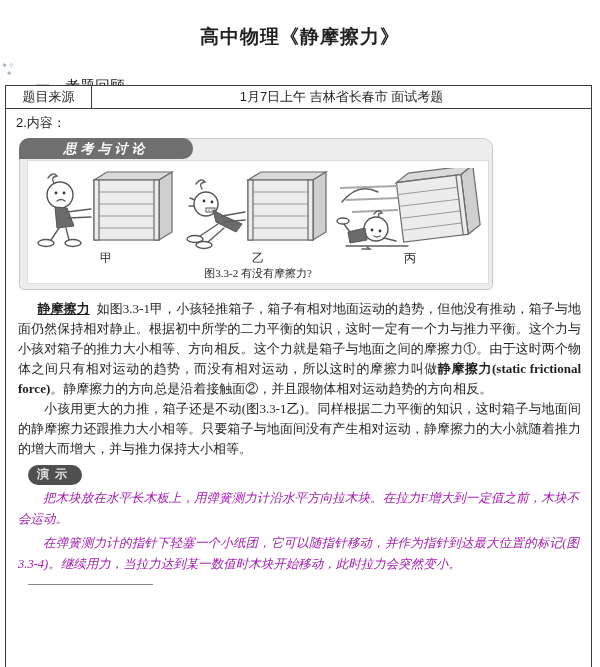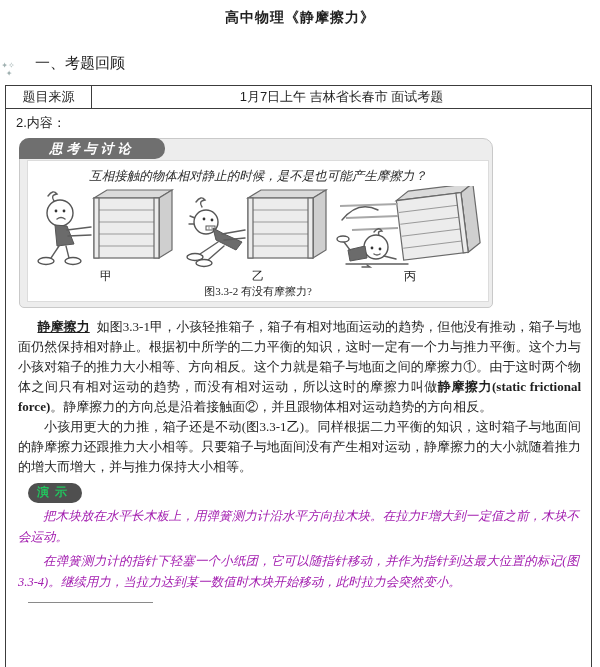--- a/index.html
+++ b/index.html
@@ -2,21 +2,21 @@
 <html><head>
 <meta charset="utf-8">
 <style>
   html,body{margin:0;padding:0;}
   body{
     width:600px;height:667px;background:#ffffff;color:#1f1f1f;
     font-family:"Liberation Serif","DejaVu Serif",serif;
     position:relative;overflow:hidden;
   }
   .doc-title{
-    text-align:center;padding-top:9px;font-size:14px;font-weight:bold;
+    text-align:center;padding-top:24px;font-size:19px;font-weight:bold;
     font-family:"Liberation Sans","DejaVu Sans",sans-serif;letter-spacing:1px;
   }
   .anchor-icon{
     position:absolute;left:0px;top:62px;width:16px;color:#9fb0b0;
     font-size:8px;line-height:8px;white-space:pre;text-align:center;
   }
   .section-heading{
     margin:27px 0 7px 35px;font-size:15px;font-weight:normal;
     font-family:"Liberation Sans","DejaVu Sans",sans-serif;
   }
@@ -43,21 +43,21 @@
     font-family:"Liberation Sans","DejaVu Sans",sans-serif;
   }
   
   .excerpt{
     position:relative;margin:5px 0 0 3px;width:462px;
     background:#ededed;border:1px solid #c9c9c9;
     border-radius:10px 10px 5px 5px;
     padding:21px 3px 5px 7px;
   }
   .badge{
-    position:absolute;left:-1px;top:-1px;width:146px;height:21px;
+    position:absolute;left:-1px;top:-1px;width:174px;height:21px;
     background:#6f6f6f;border-radius:10px 10px 10px 0;
     color:#fff;font-weight:bold;font-style:italic;font-size:13px;
     letter-spacing:4px;text-align:center;line-height:21px;
     font-family:"Liberation Sans","DejaVu Sans",sans-serif;
   }
   .excerpt-inner{background:#ffffff;border:1px solid #dcdcdc;padding:7px 4px 3px;}
   .question{
     text-align:center;font-size:12.5px;line-height:16px;font-style:italic;
     margin-bottom:2px;color:#2a2a2a;
   }
@@ -68,21 +68,21 @@
   .caption{text-align:center;font-size:11px;line-height:14px;margin-top:1px;}
   
   .para{
     margin:8px 4px 0 2px;font-size:13px;line-height:20px;text-align:justify;
   }
   .para.p1{text-indent:1.5em;margin-top:9px;}
   .para.p2{text-indent:2em;margin-top:0;}
   .lead{font-weight:bold;text-decoration:underline;margin-right:7px;}
   .bold-term{font-weight:bold;font-family:Liberation Serif, serif;}
   .demo-badge{
-    display:inline-block;margin:6px 0 0 12px;background:#4f4f4f;color:#22c55e;
+    display:inline-block;margin:6px 0 0 12px;background:#4f4f4f;color:#e5e5e5;
     border-radius:10px;padding:1px 9px 2px;font-size:12px;font-weight:bold;
     letter-spacing:6px;font-family:"Liberation Sans","DejaVu Sans",sans-serif;
   }
   .demo-text{
     margin:3px 6px 0 2px;font-size:12.5px;line-height:21px;font-style:italic;
     text-align:justify;text-indent:2em;color:#a21caf;
   }
   .footnote-line{
     border:none;border-top:1px solid #8a8a8a;width:125px;margin:9px 0 0 12px;
   }
@@ -113,21 +113,20 @@
     </div>
 
     <div class="t-row body-row">
 
       <div class="content-cell">
         <div class="item-line">2.内容：</div>
 
         <div class="excerpt">
           <div class="badge">思考与讨论</div>
           <div class="excerpt-inner">
-            <div class="question">互相接触的物体相对静止的时候，是不是也可能产生摩擦力？</div>
 
             <div class="panels">
 
               <div class="panel">
                 <svg width="148" height="84" viewBox="0 0 148 84">
                   <polygon class="crate-top" points="62,12 75,4 140,4 127,12"></polygon>
                   <polygon class="crate-side" points="127,12 140,4 140,64 127,72"></polygon>
                   <rect class="crate-face" x="62" y="12" width="65" height="60"></rect>
                   <line class="plank" x1="63" y1="24" x2="126" y2="24"></line>
                   <line class="plank" x1="63" y1="36" x2="126" y2="36"></line>

